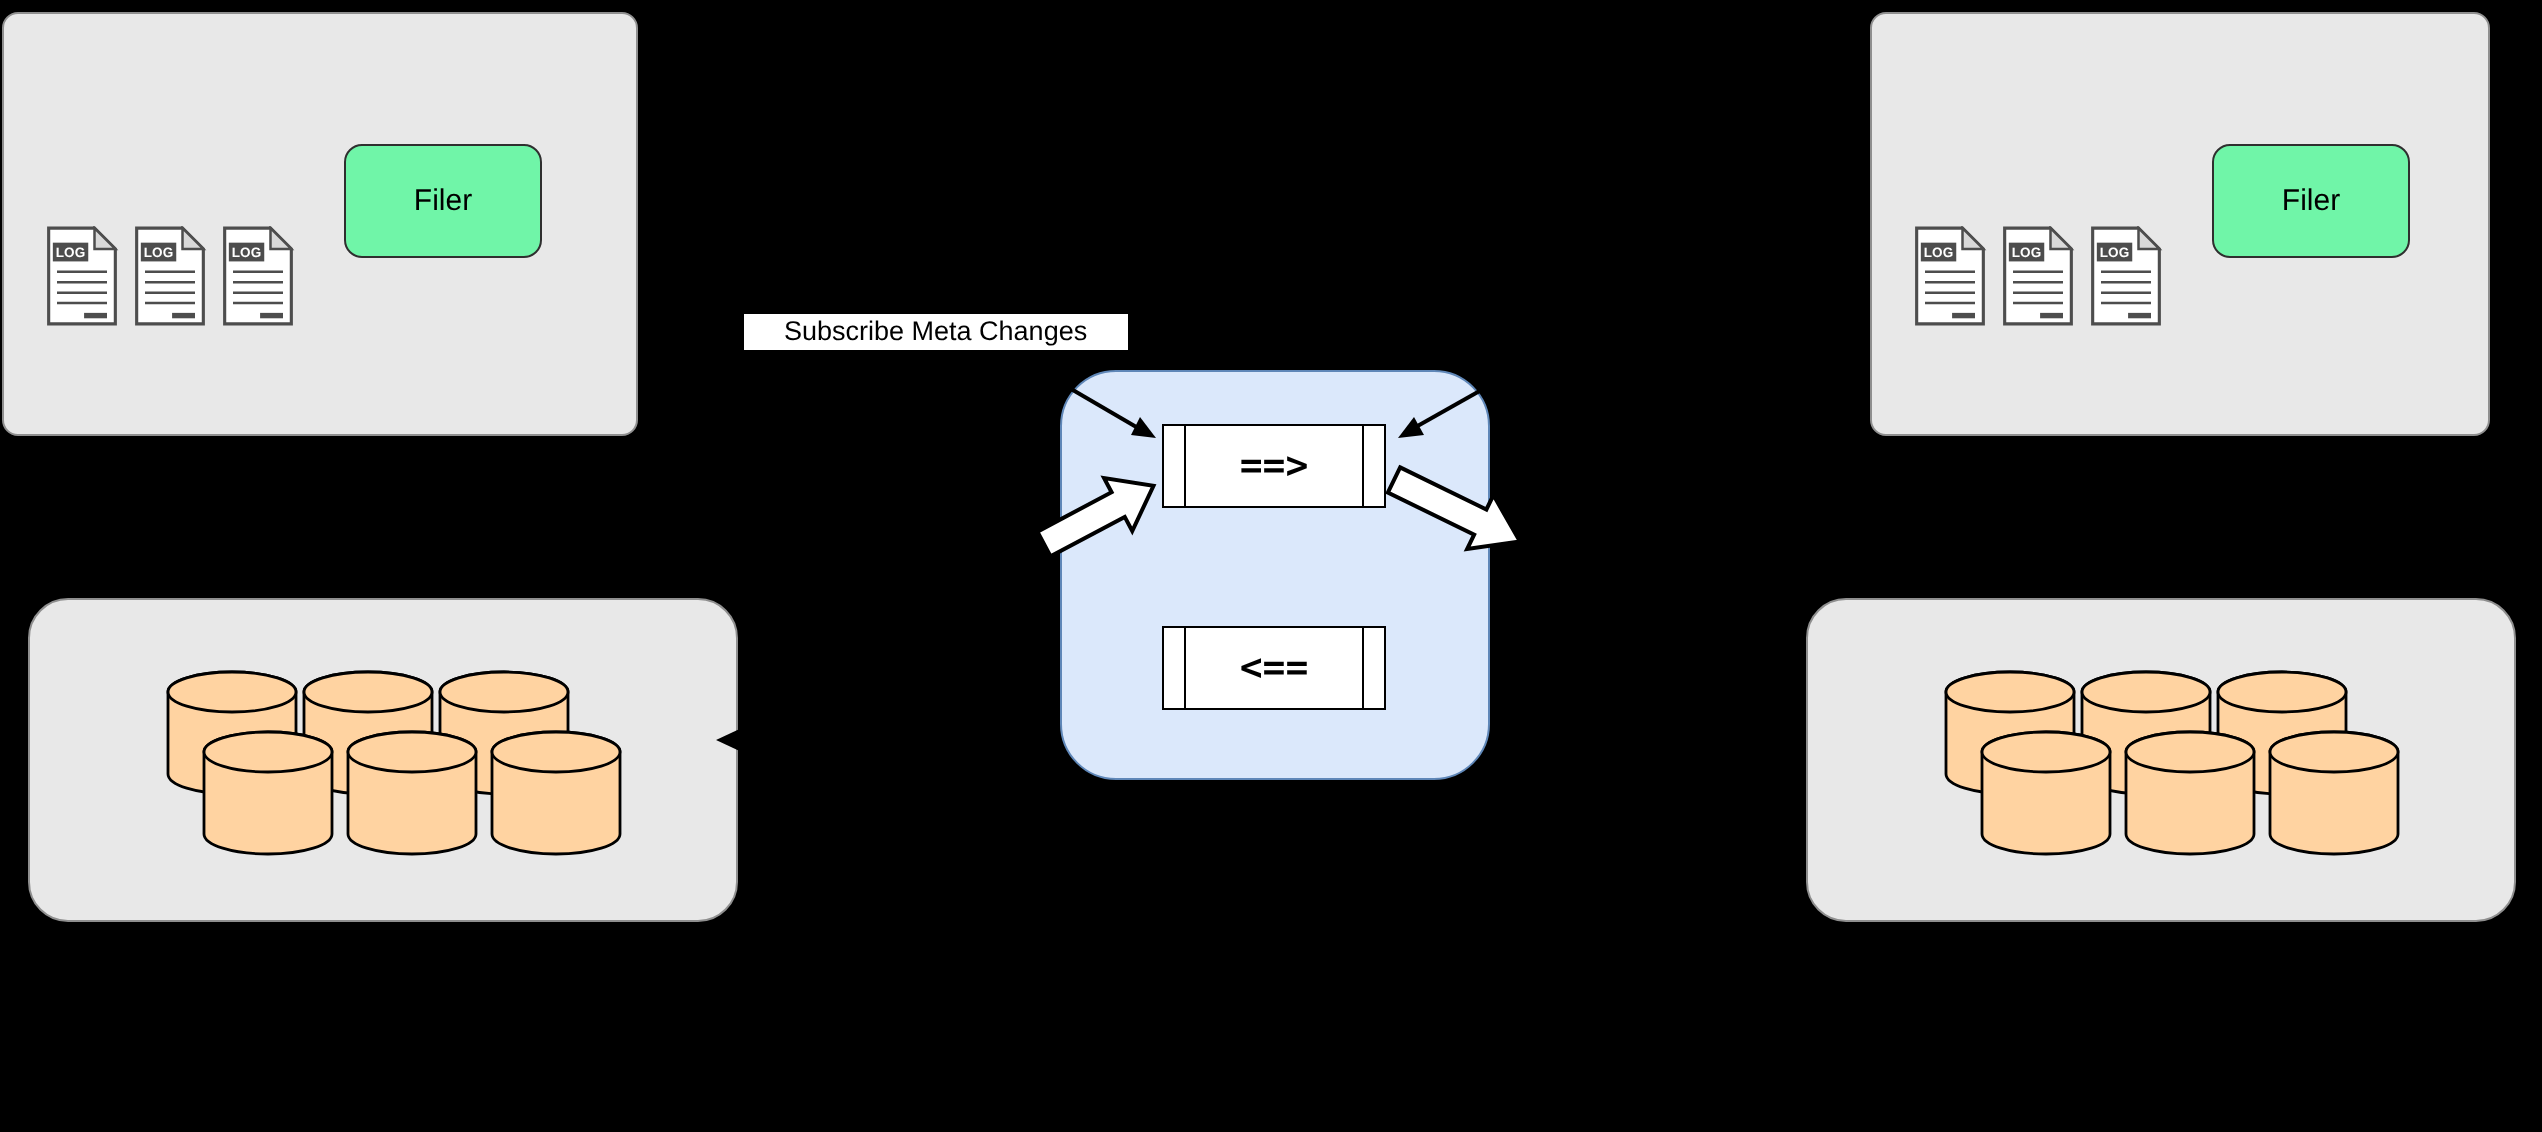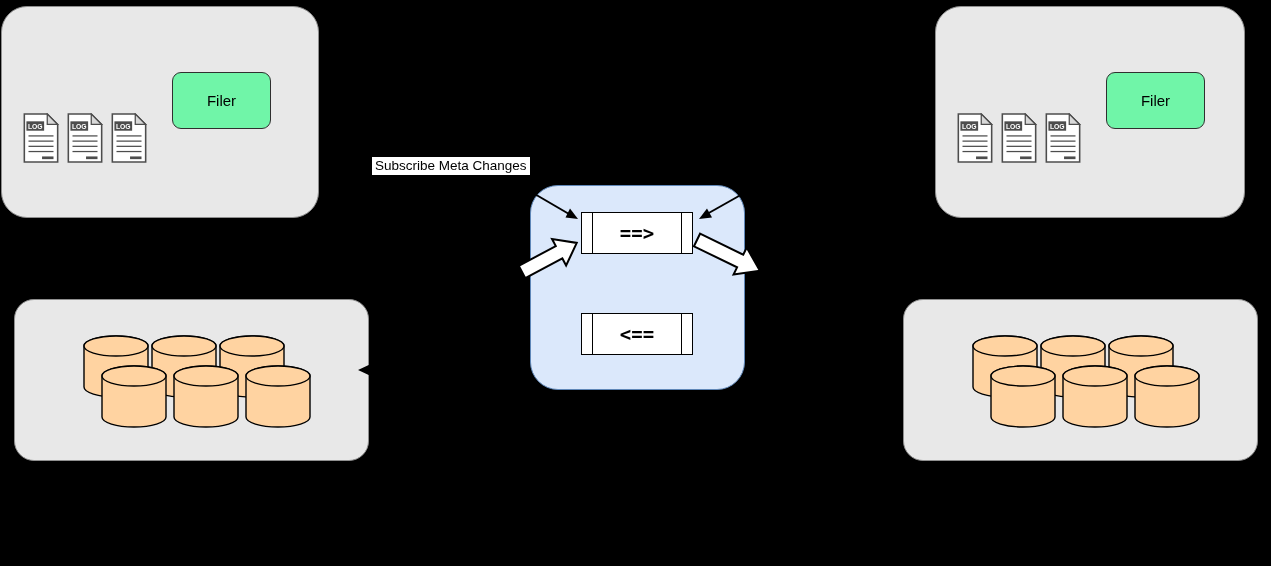--- a/index.html
+++ b/index.html
@@ -9,21 +9,21 @@
   .canvas {
     position:relative; width:1271px; height:566px;
     background:var(--background,#000); overflow:hidden;
   }
 
   
   .panel {
     position:absolute;
     background:var(--panel_fill,#e8e8e8);
     border:1px solid var(--panel_border,#8f8f8f);
-    border-radius:26px;
+    border-radius:8px;
   }
   .panel.tl { left:1px;   top:6px;   width:318px; height:212px; }
   .panel.tr { left:935px; top:6px;   width:310px; height:212px; }
   .panel.bl { left:14px;  top:299px; width:355px; height:162px; border-radius:20px; }
   .panel.br { left:903px; top:299px; width:355px; height:162px; border-radius:20px; }
 
   
   .filer {
     position:absolute; left:170px; top:65px; width:99px; height:57px;
     background:var(--filer_fill,#70f5a8);
@@ -78,21 +78,21 @@
   .q-end.right { right:10px; }
   .q-label {
     font-family:"DejaVu Sans Mono", monospace;
     font-weight:bold; font-size:19px; color:#000;
   }
 
   
   .subscribe-label {
     position:absolute; left:372px; top:157px;
     background:var(--label_bg,#fff); color:var(--label_fg,#000);
-    font-size:13.5px; line-height:1.2; padding:1px 3px;
+    font-size:13.5px; line-height:1.2; padding:1px 20px;
     white-space:nowrap;
   }
 
   
   .arrows { position:absolute; left:0; top:0; pointer-events:none; }
   .thin   { stroke:var(--arrow_color,#000); stroke-width:2; fill:none; }
   .head   { fill:var(--arrow_color,#000); }
   .block  { fill:var(--block_arrow_fill,#fff); stroke:var(--arrow_color,#000); stroke-width:2; stroke-linejoin:miter; }
 </style>
 </head>

